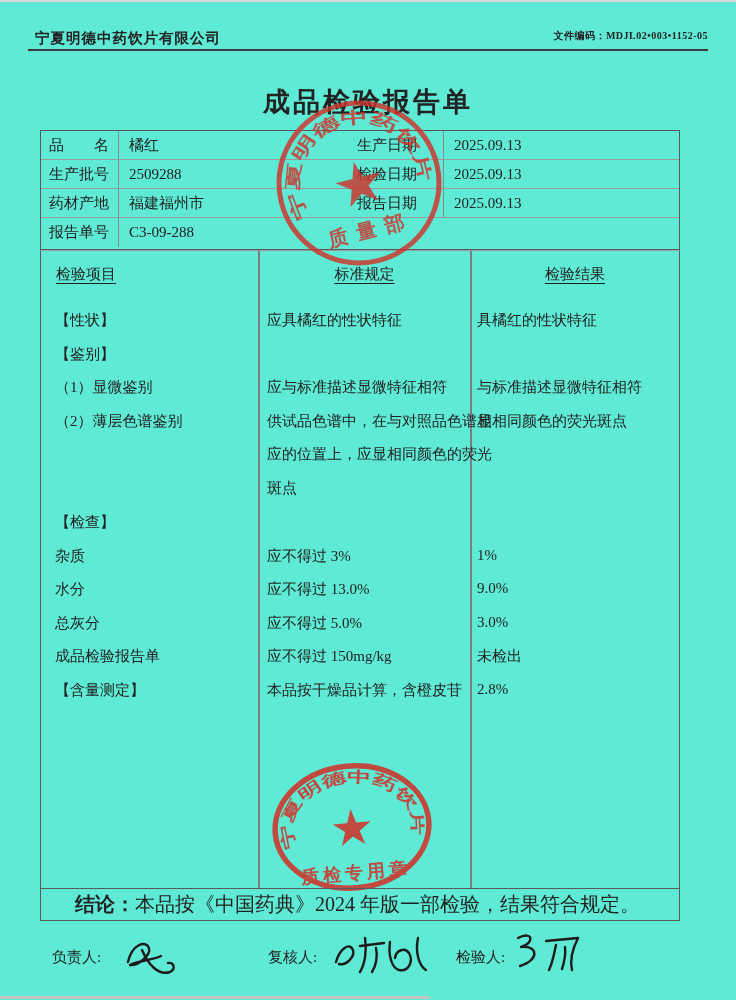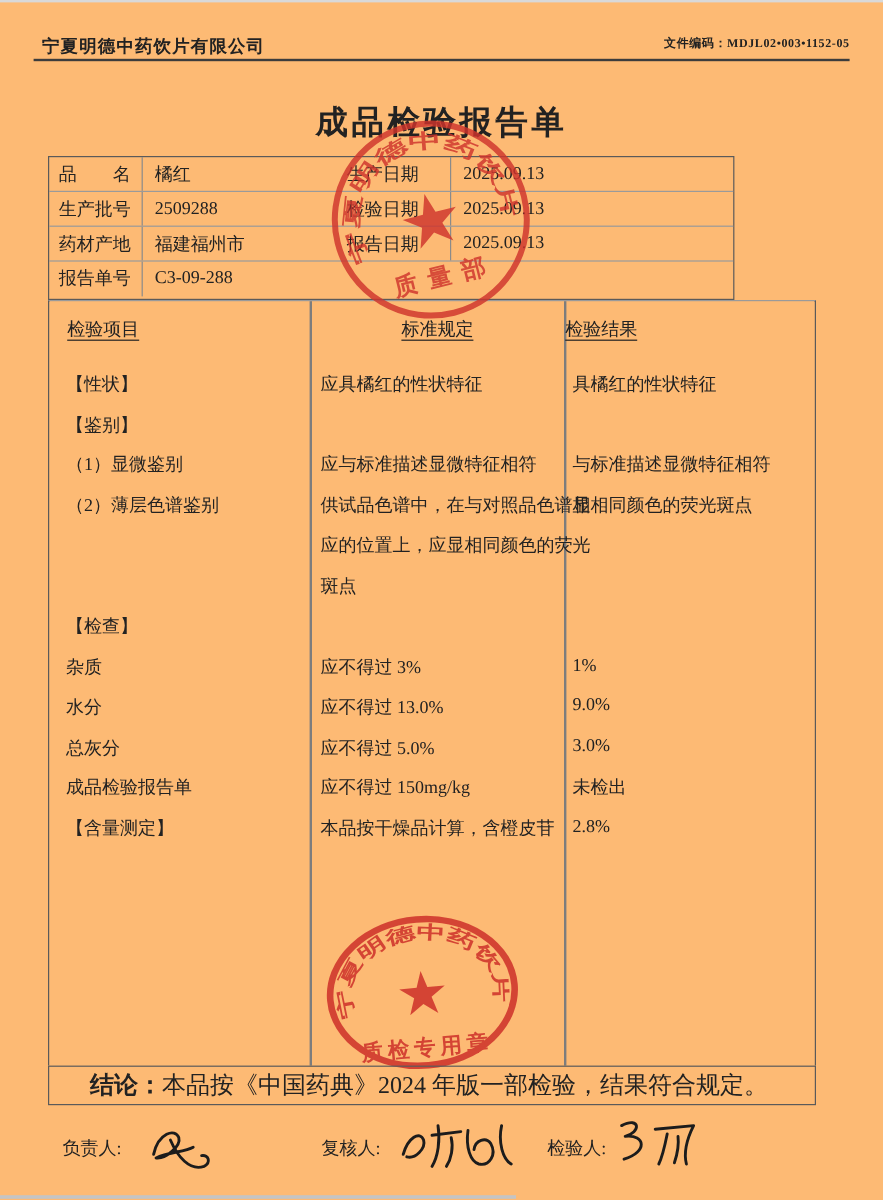--- a/index.html
+++ b/index.html
@@ -1,52 +1,52 @@
 <!DOCTYPE html>
 <html><head>
 <meta charset="utf-8">
 <style>
   html,body{margin:0;padding:0;background:#ffffff;}
   .page{
-    position:relative;width:736px;height:1000px;background:#fdba74;overflow:hidden;
+    position:relative;width:736px;height:1000px;background:#5eead4;overflow:hidden;
     font-family:"Liberation Serif","DejaVu Serif",serif;color:#222;
   }
   .scan-edge-top{position:absolute;left:0;top:0;width:736px;height:2px;background:#d9d9d9;}
   .scan-edge-bottom{position:absolute;left:0;top:996px;width:430px;height:3px;background:#c4c4c4;}
 
   
   .doc-header-company{position:absolute;left:35px;top:29px;font-size:14.5px;font-weight:bold;letter-spacing:1px;}
   .doc-header-code{position:absolute;right:28px;top:29px;font-size:10px;font-weight:bold;letter-spacing:0.5px;}
   .header-rule{position:absolute;left:28px;top:49px;width:680px;height:2px;background:#3c3c3c;}
 
   .doc-title{position:absolute;left:0;top:84px;width:736px;text-align:center;
     font-size:27px;font-weight:bold;letter-spacing:3px;}
 
   
-  .info-table{position:absolute;left:40px;top:130px;width:572px;height:120px;
+  .info-table{position:absolute;left:40px;top:130px;width:640px;height:120px;
     border:1.5px solid #5a5a5a;box-sizing:border-box;}
   .info-row{position:relative;display:flex;height:29px;border-bottom:1px solid #9a9a9a;box-sizing:border-box;}
   .info-row:last-child{border-bottom:none;}
   .info-row .cell{display:flex;align-items:center;font-size:15px;box-sizing:border-box;}
   .cell-label{width:78px;padding-left:8px;border-right:1px solid #8a8a8a;}
   .cell-value{flex:1;padding-left:10px;}
   .cell-dlabel{width:86px;justify-content:flex-start;}
   .cell-dvalue{width:236px;padding-left:10px;border-left:1px solid #8a8a8a;}
 
   
   .main-table{position:absolute;left:40px;top:250px;width:640px;height:638px;
     border-left:1.5px solid #5a5a5a;border-right:1.5px solid #5a5a5a;border-top:1px solid #9a9a9a;
     box-sizing:border-box;}
   .vline{position:absolute;top:0;bottom:0;width:1.5px;background:#7d7d7d;}
   .vline-1{left:217px;}
   .vline-2{left:429px;}
   .col-head{position:absolute;font-size:15px;text-decoration:underline;text-underline-offset:4px;}
   .head-1{left:15px;top:14px;}
   .head-2{left:218px;width:211px;top:14px;text-align:center;}
-  .head-3{left:430px;width:208px;top:14px;text-align:left;}
+  .head-3{left:430px;width:208px;top:14px;text-align:center;}
   .tline{position:absolute;font-size:15px;white-space:nowrap;}
   .c1{left:14px;}
   .c2{left:226px;}
   .c3{left:436px;}
 
   
   .conclusion-row{position:absolute;left:40px;top:888px;width:640px;height:33px;
     border:1.5px solid #5a5a5a;box-sizing:border-box;display:flex;align-items:center;padding-left:34px;
     font-size:20px;}
   .conclusion-label{font-weight:bold;}

